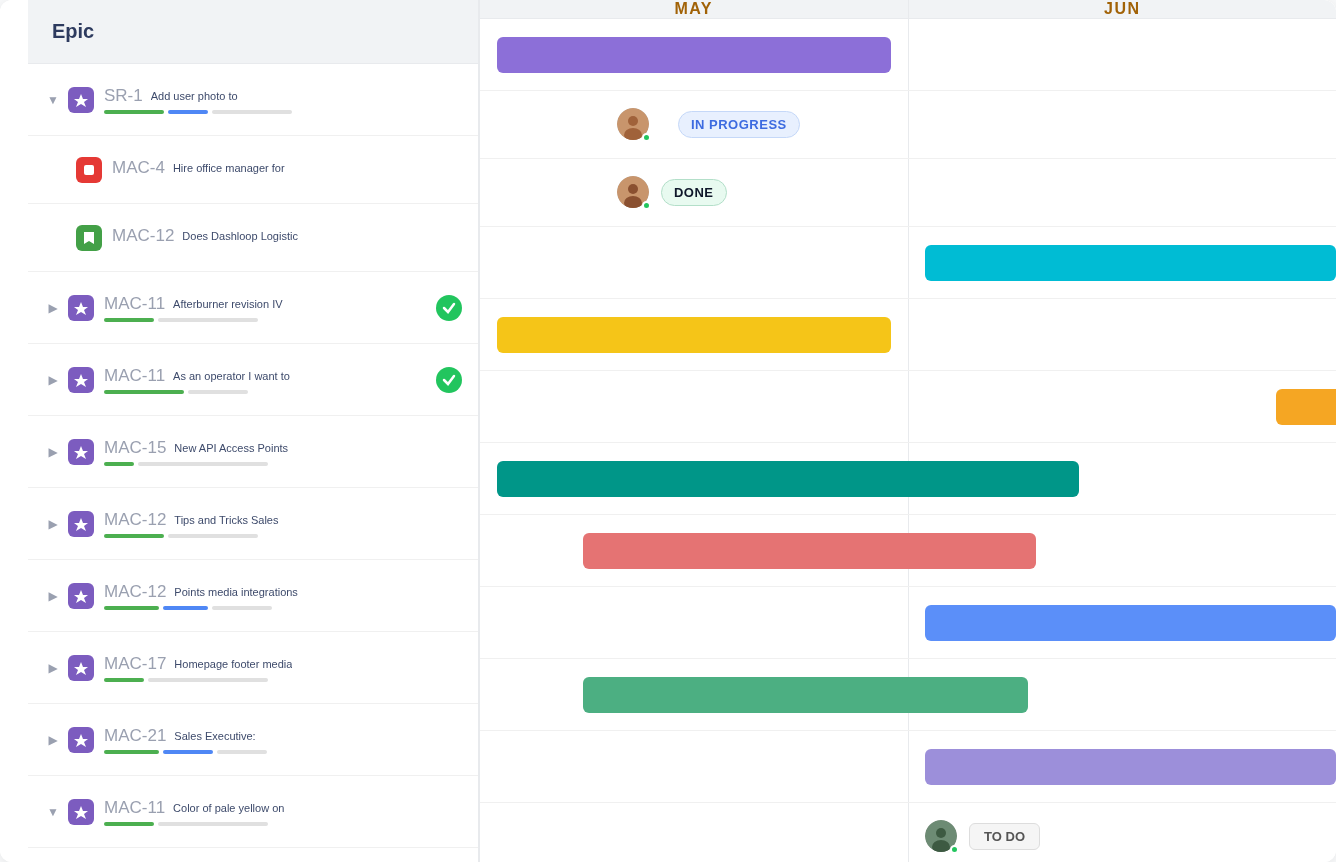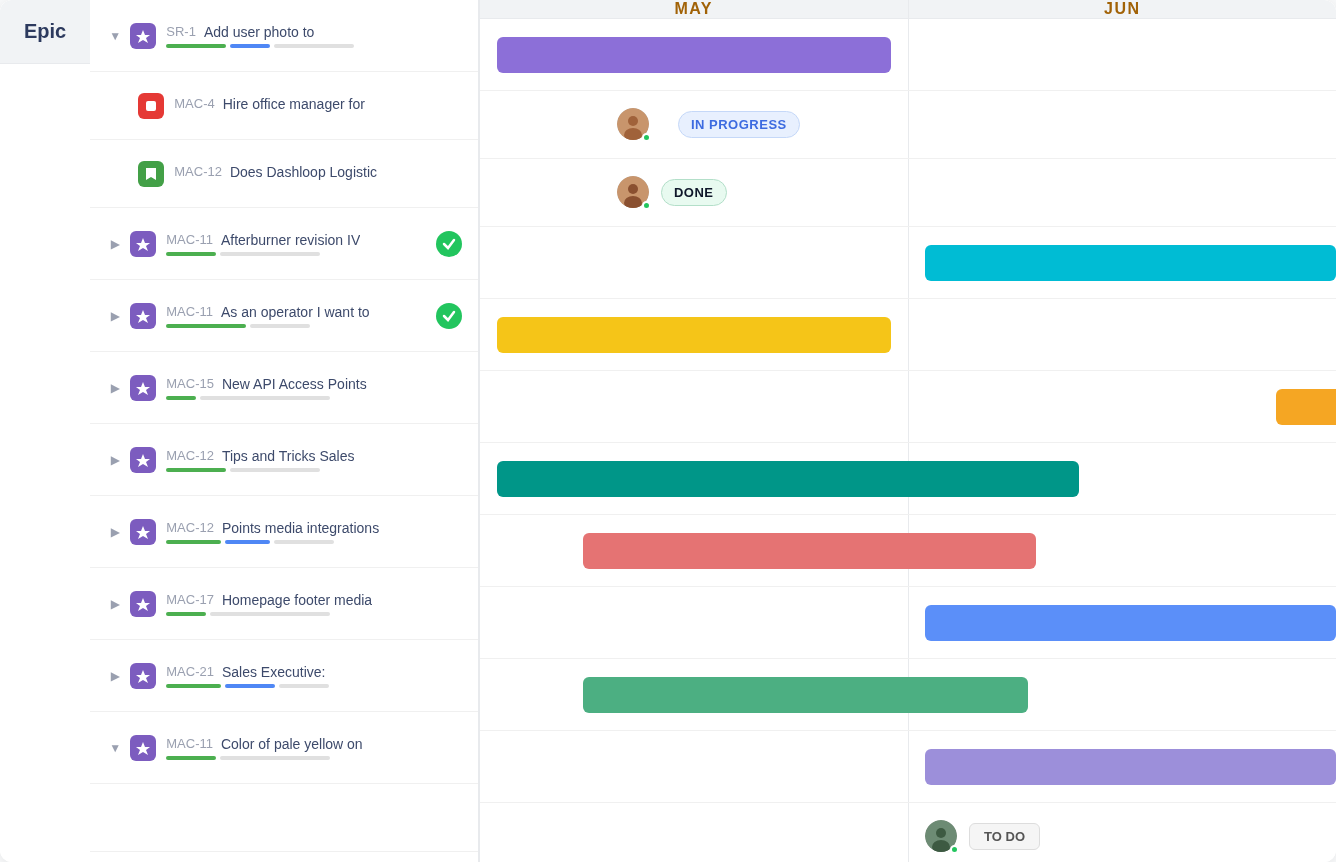--- a/index.html
+++ b/index.html
@@ -19,21 +19,22 @@
       overflow: hidden;
       box-shadow: 0 2px 12px rgba(0,0,0,0.08);
     }
     
     .left-panel {
       width: 480px;
       min-width: 480px;
       background: #fff;
       border-right: 2px solid #e8eaed;
       display: flex;
-      flex-direction: row;
+      flex-direction: column;
+      padding-left: 28px;
     }
     .left-header {
       height: 64px;
       display: flex;
       align-items: center;
       padding: 0 24px;
       background: #f1f3f5;
       border-bottom: 1px solid #e8eaed;
     }
     .left-header-title {
@@ -87,26 +88,26 @@
       flex: 1;
       min-width: 0;
     }
     .row-meta {
       display: flex;
       align-items: center;
       gap: 8px;
       margin-bottom: 4px;
     }
     .row-id {
-      font-size: 13px;
+      font-size: 17px;
       color: #9aa0b0;
       font-weight: 500;
     }
     .row-title {
-      font-size: 14px;
+      font-size: 11px;
       color: #3d4a6b;
       font-weight: 500;
       white-space: nowrap;
       overflow: hidden;
       text-overflow: ellipsis;
     }
     .row-progress {
       display: flex;
       gap: 4px;
       align-items: center;

